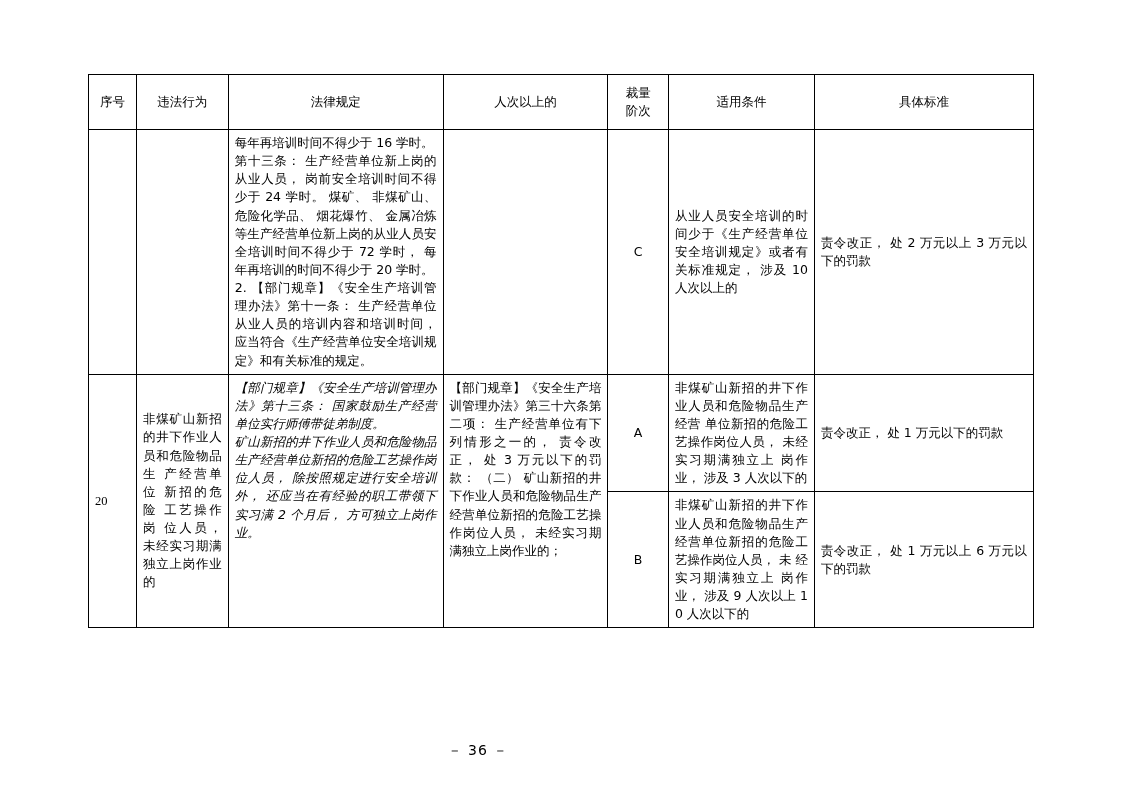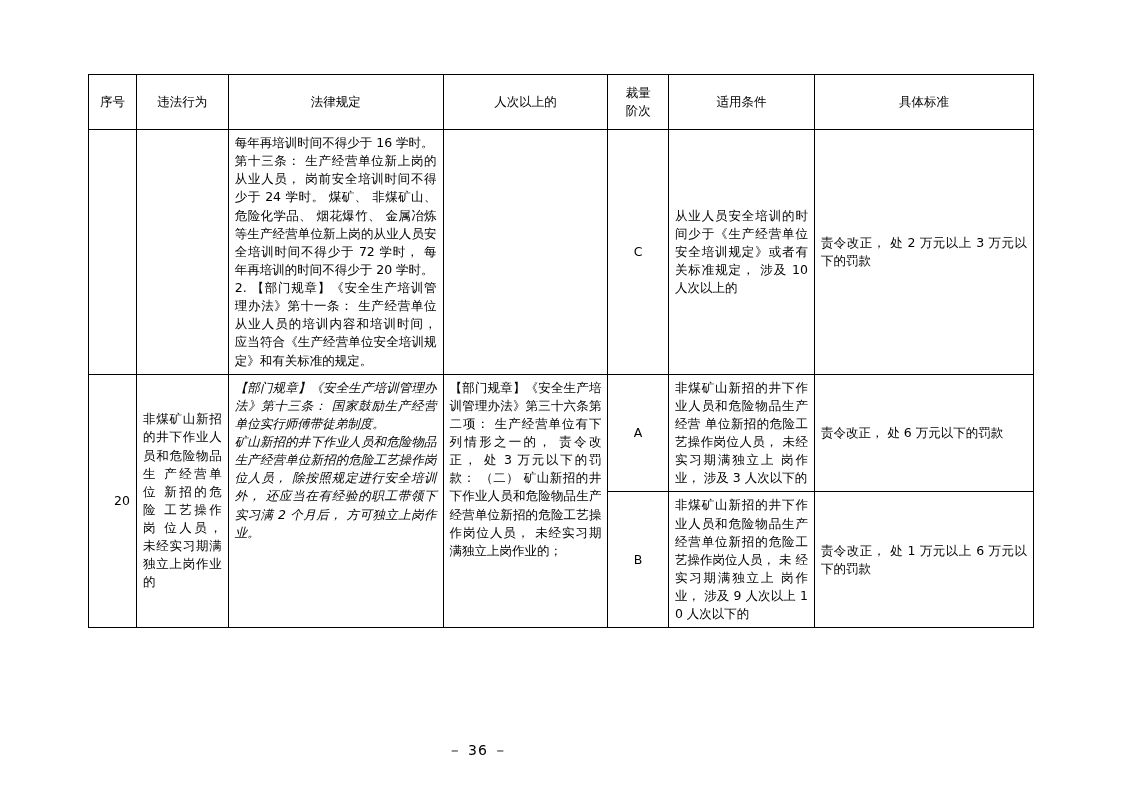--- a/index.html
+++ b/index.html
@@ -53,22 +53,23 @@
   .col-std { width: 210px; }
   td.justify {
     text-align: justify;
     text-justify: inter-ideograph;
   }
   .lvl {
     text-align: center;
     font-size: 13px;
   }
   .seq {
-    text-align: right;
+    text-align: left;
     font-size: 13.5px;
+    font-family: Liberation Serif, serif;
   }
   .footer {
     position: absolute;
     left: 0;
     top: 742px;
     width: 956px;
     text-align: center;
     font-size: 14px;
     letter-spacing: 1px;
   }
@@ -140,21 +141,21 @@
 矿山新招的井下作业人员和危险物品生产经营单位新招的危险工艺操作岗位人员， 除按照规定进行安全培训外， 还应当在有经验的职工带领下实习满 2 个月后， 方可独立上岗作业。</span>
         </td>
         <td class="justify" rowspan="2" style="vertical-align:top;">
           <span class="txt-block">【部门规章】《安全生产培训管理办法》第三十六条第二项： 生产经营单位有下列情形之一的， 责令改正， 处 3 万元以下的罚款： （二） 矿山新招的井下作业人员和危险物品生产经营单位新招的危险工艺操作岗位人员， 未经实习期满独立上岗作业的；</span>
         </td>
         <td class="lvl">A</td>
         <td class="justify">
           <span class="txt-block">非煤矿山新招的井下作业人员和危险物品生产经营 单位新招的危险工 艺操作岗位人员， 未经实习期满独立上 岗作业， 涉及 3 人次以下的</span>
         </td>
         <td class="justify">
-          <span class="txt-block">责令改正， 处 6 万元以下的罚款</span>
+          <span class="txt-block">责令改正， 处 1 万元以下的罚款</span>
         </td>
       </tr>
       <tr>
         <td class="lvl">B</td>
         <td class="justify">
           <span class="txt-block">非煤矿山新招的井下作业人员和危险物品生产经营单位新招的危险工 艺操作岗位人员， 未 经实习期满独立上 岗作业， 涉及 9 人次以上 10 人次以下的</span>
         </td>
         <td class="justify">
           <span class="txt-block">责令改正， 处 1 万元以上 6 万元以下的罚款</span>
         </td>

